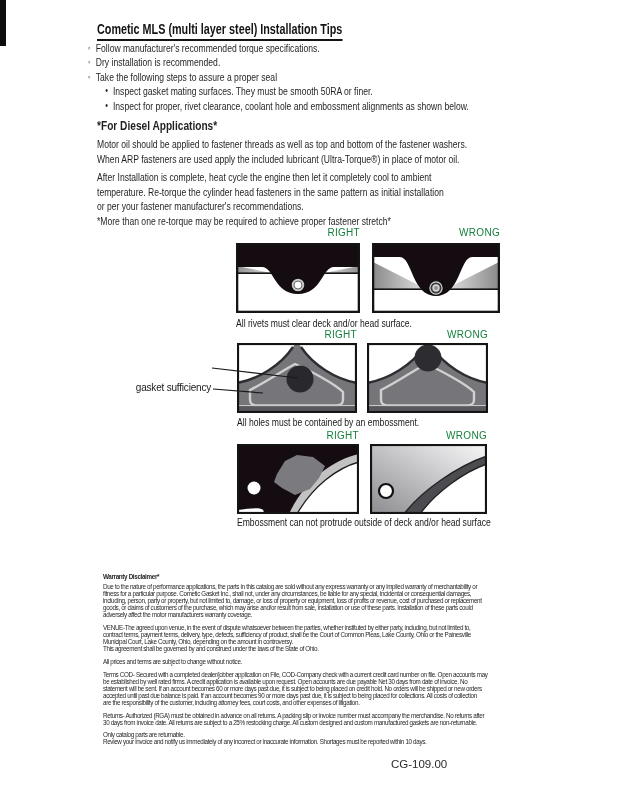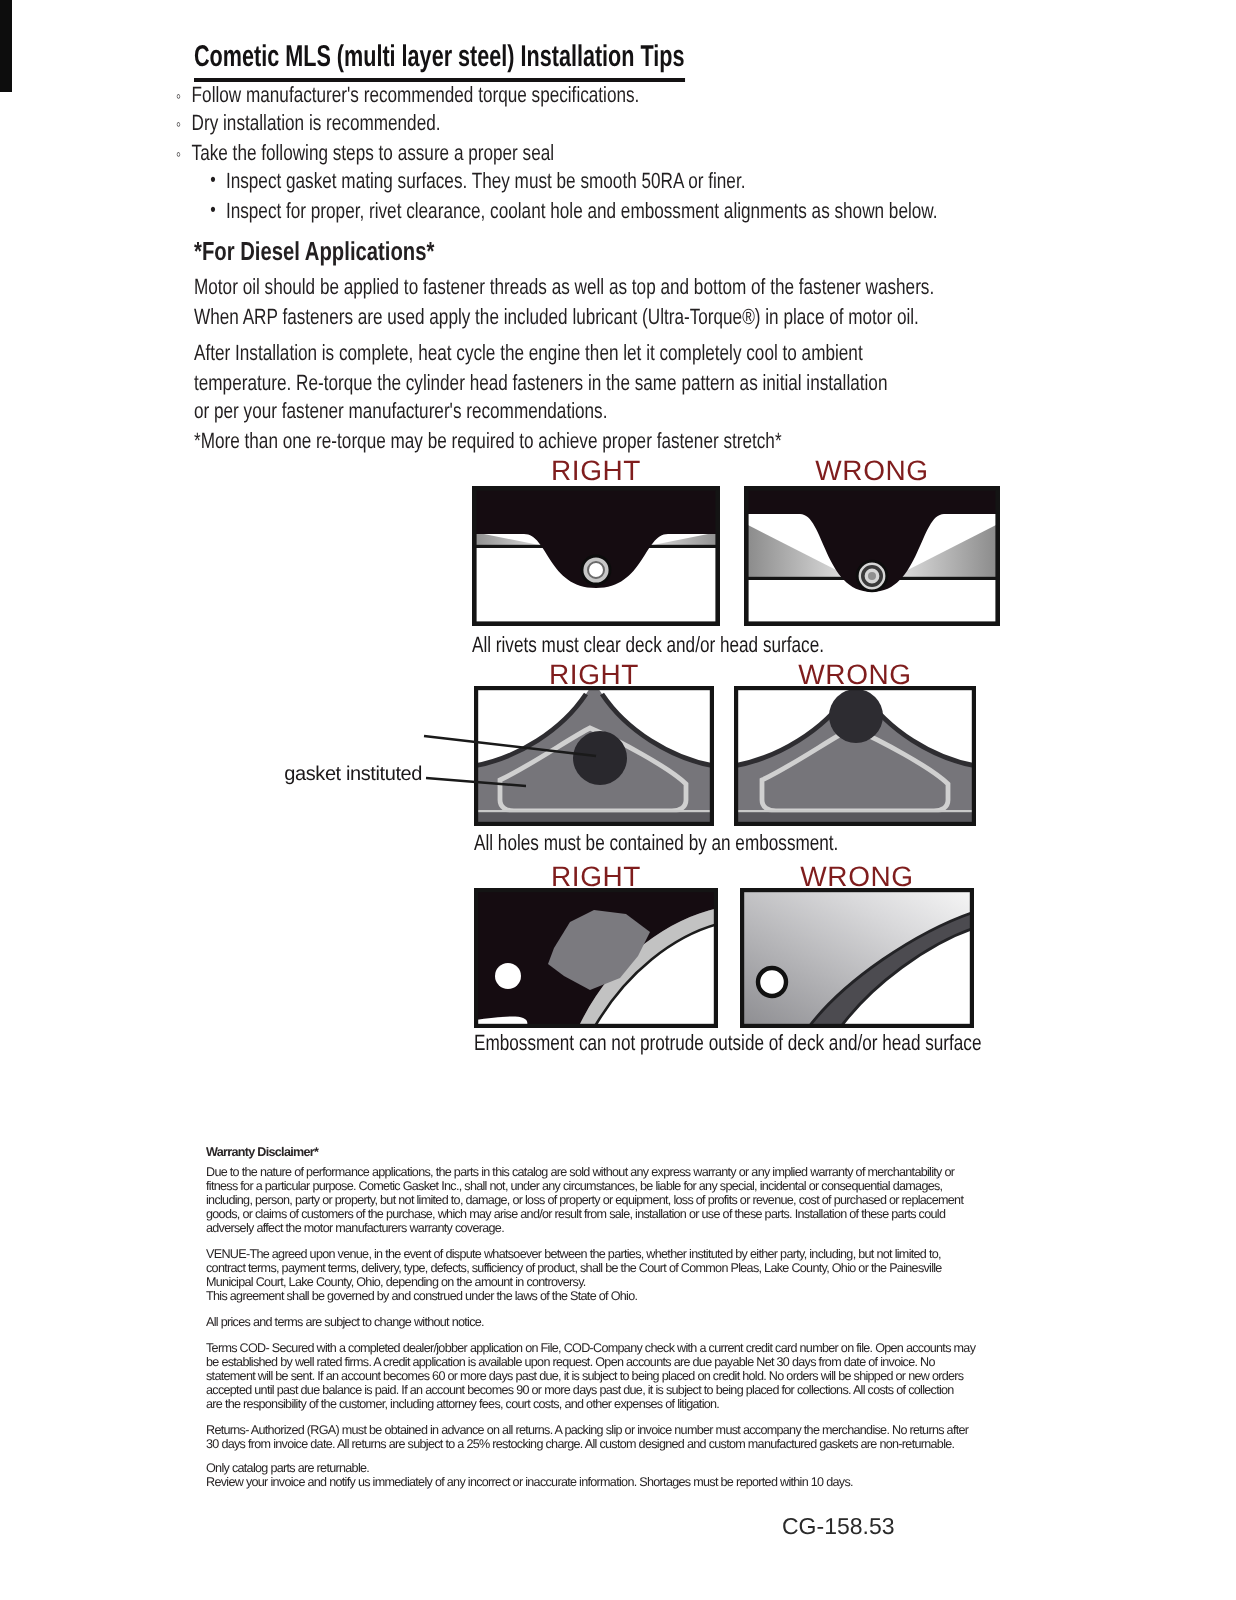--- a/index.html
+++ b/index.html
@@ -21,21 +21,21 @@
   .b-row{position:relative;padding-left:10px;white-space:nowrap;}
   .b-row .mk{position:absolute;left:0;top:0;font-size:9px;}
   .b-sub{position:relative;padding-left:32px;white-space:nowrap;}
   .b-sub .mk{position:absolute;left:22px;top:0;font-size:10px;}
 
   .h-diesel{left:97px;top:118px;font-size:13px;font-weight:bold;white-space:nowrap;}
   .para{left:97px;top:137px;font-size:11px;line-height:14.6px;}
   .para2{top:170px;}
   .note{top:214px;white-space:nowrap;}
 
-  .rw{font-size:14px;letter-spacing:.3px;color:#7f1d1d;text-align:center;}
+  .rw{font-size:10px;letter-spacing:.3px;color:#15803d;text-align:right;}
   .cap{font-size:11px;line-height:13px;color:#1b1819;white-space:nowrap;}
   .dbox{border:0;display:block;}
   .lbl{font-size:10px;line-height:11px;letter-spacing:-0.2px;text-align:right;color:#1b1819;}
 
   .warranty{left:103px;top:573px;width:560px;font-size:6.3px;line-height:7.1px;
             letter-spacing:-0.35px;color:#2a2627;}
   .warranty .w-h{font-weight:bold;margin-bottom:3px;}
   .warranty p{margin:0 0 5.5px 0;}
 
   .footer{left:391px;top:758px;font-size:11.5px;color:#2a2a2a;white-space:nowrap;}
@@ -126,21 +126,21 @@
     <circle cx="64" cy="45" r="4.6" fill="none" stroke="#3a3a3a" stroke-width="1.8"></circle>
     <circle cx="64" cy="45" r="2" fill="#8f8f8f"></circle>
     <rect x="1" y="1" width="126" height="68" fill="none" stroke="#141414" stroke-width="2.6"></rect>
   </svg>
 
   <div class="abs cap cond" style="left:236px;top:317px;">All rivets must clear deck and/or head surface.</div>
 
   <div class="abs rw" style="left:237px;top:329px;width:120px;">RIGHT</div>
   <div class="abs rw" style="left:367px;top:329px;width:121px;">WRONG</div>
 
-  <div class="abs lbl" style="left:95px;top:382px;width:116px;">gasket instituted</div>
+  <div class="abs lbl" style="left:95px;top:382px;width:116px;">gasket sufficiency</div>
 
   <svg class="abs dbox" style="left:237px;top:343px;" width="120" height="70" viewBox="0 0 120 70">
     <rect x="0" y="0" width="120" height="70" fill="#ffffff"></rect>
     <path d="M0,40 C22,36 44,22 56,4 L58,1 H62 L64,4 C76,22 98,36 120,40 V70 H0 Z" fill="#76757a"></path>
     <path d="M0,40 C22,36 44,22 56,4" fill="none" stroke="#2e2d31" stroke-width="2.4"></path>
     <path d="M120,40 C98,36 76,22 64,4" fill="none" stroke="#2e2d31" stroke-width="2.4"></path>
     <path d="M13,57 V47 C28,40 48,26 58,21 C72,27 98,41 106,49 V57 C106,60.5 103,62.5 99,62.5 H20 C16,62.5 13,60.5 13,57 Z" fill="none" stroke="#d0d0d0" stroke-width="2.4"></path>
     <circle cx="63" cy="36" r="13.5" fill="#29282d"></circle>
     <rect x="0" y="62" width="120" height="1.2" fill="#c9c9c9"></rect>
     <rect x="0" y="63.2" width="120" height="6.8" fill="#59585d"></rect>
@@ -215,15 +215,15 @@
 be established by well rated firms.  A credit application is available upon request.  Open accounts are due payable Net 30 days from date of invoice.  No
 statement will be sent.  If an account becomes 60 or more days past due, it is subject to being placed on credit hold.  No orders will be shipped or new orders
 accepted until past due balance is paid.  If an account becomes 90 or more days past due, it is subject to being placed for collections.  All costs of collection
 are the responsibility of the customer, including attorney fees, court costs, and other expenses of litigation.</p>
     <p class="preline">Returns- Authorized (RGA) must be obtained in advance on all returns.  A packing slip or invoice number must accompany the merchandise.  No returns after
 30 days from invoice date.  All returns are subject to a 25% restocking charge.  All custom designed and custom manufactured gaskets are non-returnable.</p>
     <p class="preline">Only catalog parts are returnable.
 Review your invoice and notify us immediately of any incorrect or inaccurate information.  Shortages must be reported within 10 days.</p>
   </div>
 
-  <div class="abs footer">CG-158.53</div>
+  <div class="abs footer">CG-109.00</div>
 
 </div>
 
 </body></html>

